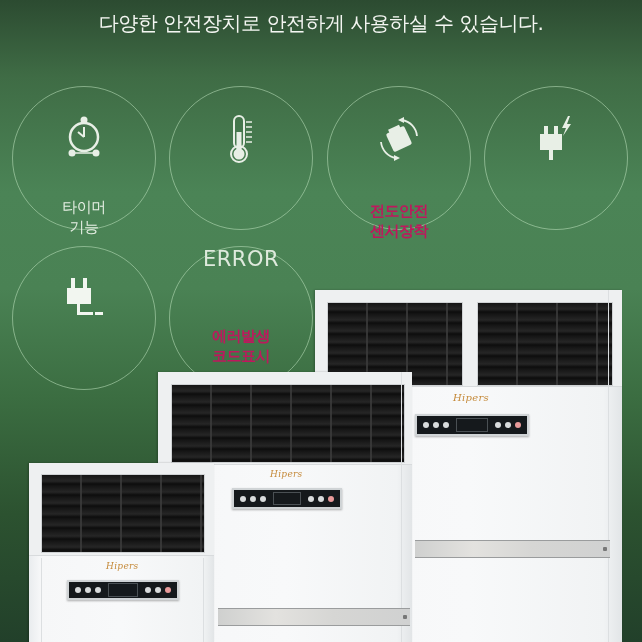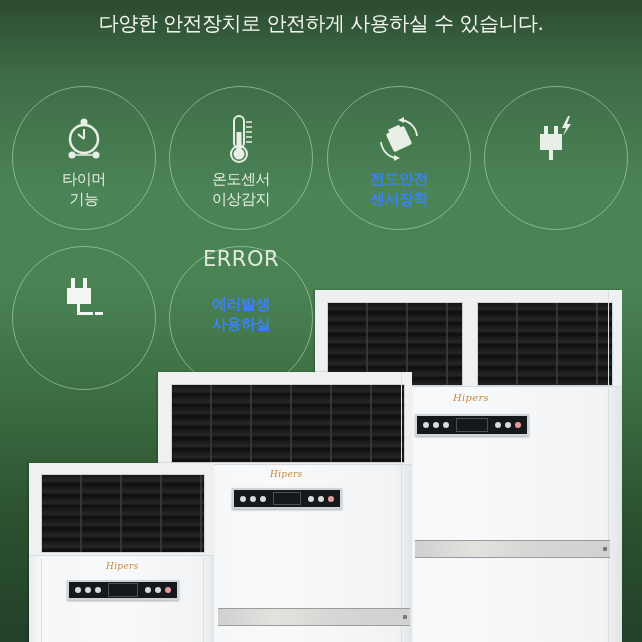--- a/index.html
+++ b/index.html
@@ -8,25 +8,25 @@
     font-family: "DejaVu Sans", "Liberation Sans", sans-serif;
     background: linear-gradient(180deg, #2c4b31 0%, #3f6c45 12%, #4b8456 30%, #4a8254 45%, #3b6d41 62%, #2c5230 80%, #22402a 100%);
   }
   .headline {
     position:absolute; top:10px; left:0; width:642px; text-align:center;
     color:#f4f6f2; font-size:20px; letter-spacing:-0.5px; font-weight:400;
   }
   .badge {
     position:absolute; width:144px; height:144px; border-radius:50%;
     border:1px solid rgba(190,225,190,0.55); box-sizing:border-box;
-    display:flex; flex-direction:column; align-items:center;
+    display:flex; flex-direction:column; align-items:center;gap:32px;
   }
   .badge .icon { margin-top:28px; height:48px; display:flex; align-items:center; justify-content:center; }
   .badge .label { color:#e6efe4; font-size:15px; line-height:20px; text-align:center; margin-top:6px; letter-spacing:-0.5px; }
-  .badge .label.bold { font-weight:bold; color:#3b82f6; }
+  .badge .label.bold { font-weight:bold; color:#be185d; }
   .badge .error-text { color:#dfeadd; font-size:21px; letter-spacing:0.5px; height:26px; }
   .badge .label.after-error { margin-top:21px; }
 
   
   .unit { position:absolute; background:linear-gradient(90deg,#e9ecee 0%,#f6f7f8 6%,#f8f9fa 50%,#f1f3f4 94%,#e2e5e7 100%); box-shadow: -1px 0 2px rgba(0,0,0,0.25); }
   .unit .top-frame { position:absolute; left:0; right:0; top:0; background:#eef0f1; border-bottom:1px solid #d8dbdd; }
   .grille { position:absolute; background:
       repeating-linear-gradient(180deg, #151515 0px, #262626 6px, #0d0d0d 9px, #151515 11px);
     border:1px solid #cfd2d4; }
   .grille::after { content:""; position:absolute; inset:0;
@@ -70,24 +70,20 @@
       <circle cx="13" cy="40" r="8" fill="none" stroke="#e8efe6" stroke-width="2"></circle>
       <circle cx="13" cy="40" r="5.5" fill="#e8efe6"></circle>
       <rect x="10.5" y="18" width="5" height="20" fill="#e8efe6"></rect>
       <line x1="20" y1="8" x2="26" y2="8" stroke="#e8efe6" stroke-width="1.5"></line>
       <line x1="20" y1="13" x2="26" y2="13" stroke="#e8efe6" stroke-width="1.5"></line>
       <line x1="20" y1="18" x2="26" y2="18" stroke="#e8efe6" stroke-width="1.5"></line>
       <line x1="20" y1="23" x2="26" y2="23" stroke="#e8efe6" stroke-width="1.5"></line>
       <line x1="20" y1="28" x2="26" y2="28" stroke="#e8efe6" stroke-width="1.5"></line>
     </svg>
   </div>
-  <div class="label">
-    <div>온도센서</div>
-    <div>이상감지</div>
-  </div>
 </div>
 
 <div class="badge" style="left:327px; top:86px;">
   <div class="icon">
     <svg width="46" height="50" viewBox="0 0 46 50">
       <path d="M26 6 A 18 18 0 0 1 41 22" fill="none" stroke="#e8efe6" stroke-width="1.8"></path>
       <polygon points="22,6 28,3 28,9" fill="#e8efe6"></polygon>
       <path d="M20 44 A 18 18 0 0 1 5 28" fill="none" stroke="#e8efe6" stroke-width="1.8"></path>
       <polygon points="24,44 18,47 18,41" fill="#e8efe6"></polygon>
       <g transform="rotate(-25 23 25)">
@@ -124,21 +120,21 @@
       <rect x="16" y="36" width="16" height="3" fill="#f2f6f0"></rect>
       <rect x="34" y="36" width="8" height="3" fill="#f2f6f0"></rect>
     </svg>
   </div>
 </div>
 
 <div class="badge" style="left:169px; top:246px;">
   <div class="error-text">ERROR</div>
   <div class="label bold after-error">
     <div>에러발생</div>
-    <div>사용하실</div>
+    <div>코드표시</div>
   </div>
 </div>
 
 <div class="unit" style="left:315px; top:290px; width:307px; height:352px;">
   <div class="top-frame" style="height:96px;"></div>
   <div class="grille" style="left:12px; top:12px; width:134px; height:82px;"></div>
   <div class="grille" style="left:162px; top:12px; width:134px; height:82px;"></div>
   <div class="seam" style="left:293px; top:0; height:352px;"></div>
   <div class="brand" style="left:138px; top:102px; font-size:10px;">Hipers</div>
   <div class="panel" style="left:100px; top:124px; width:114px; height:22px;">

